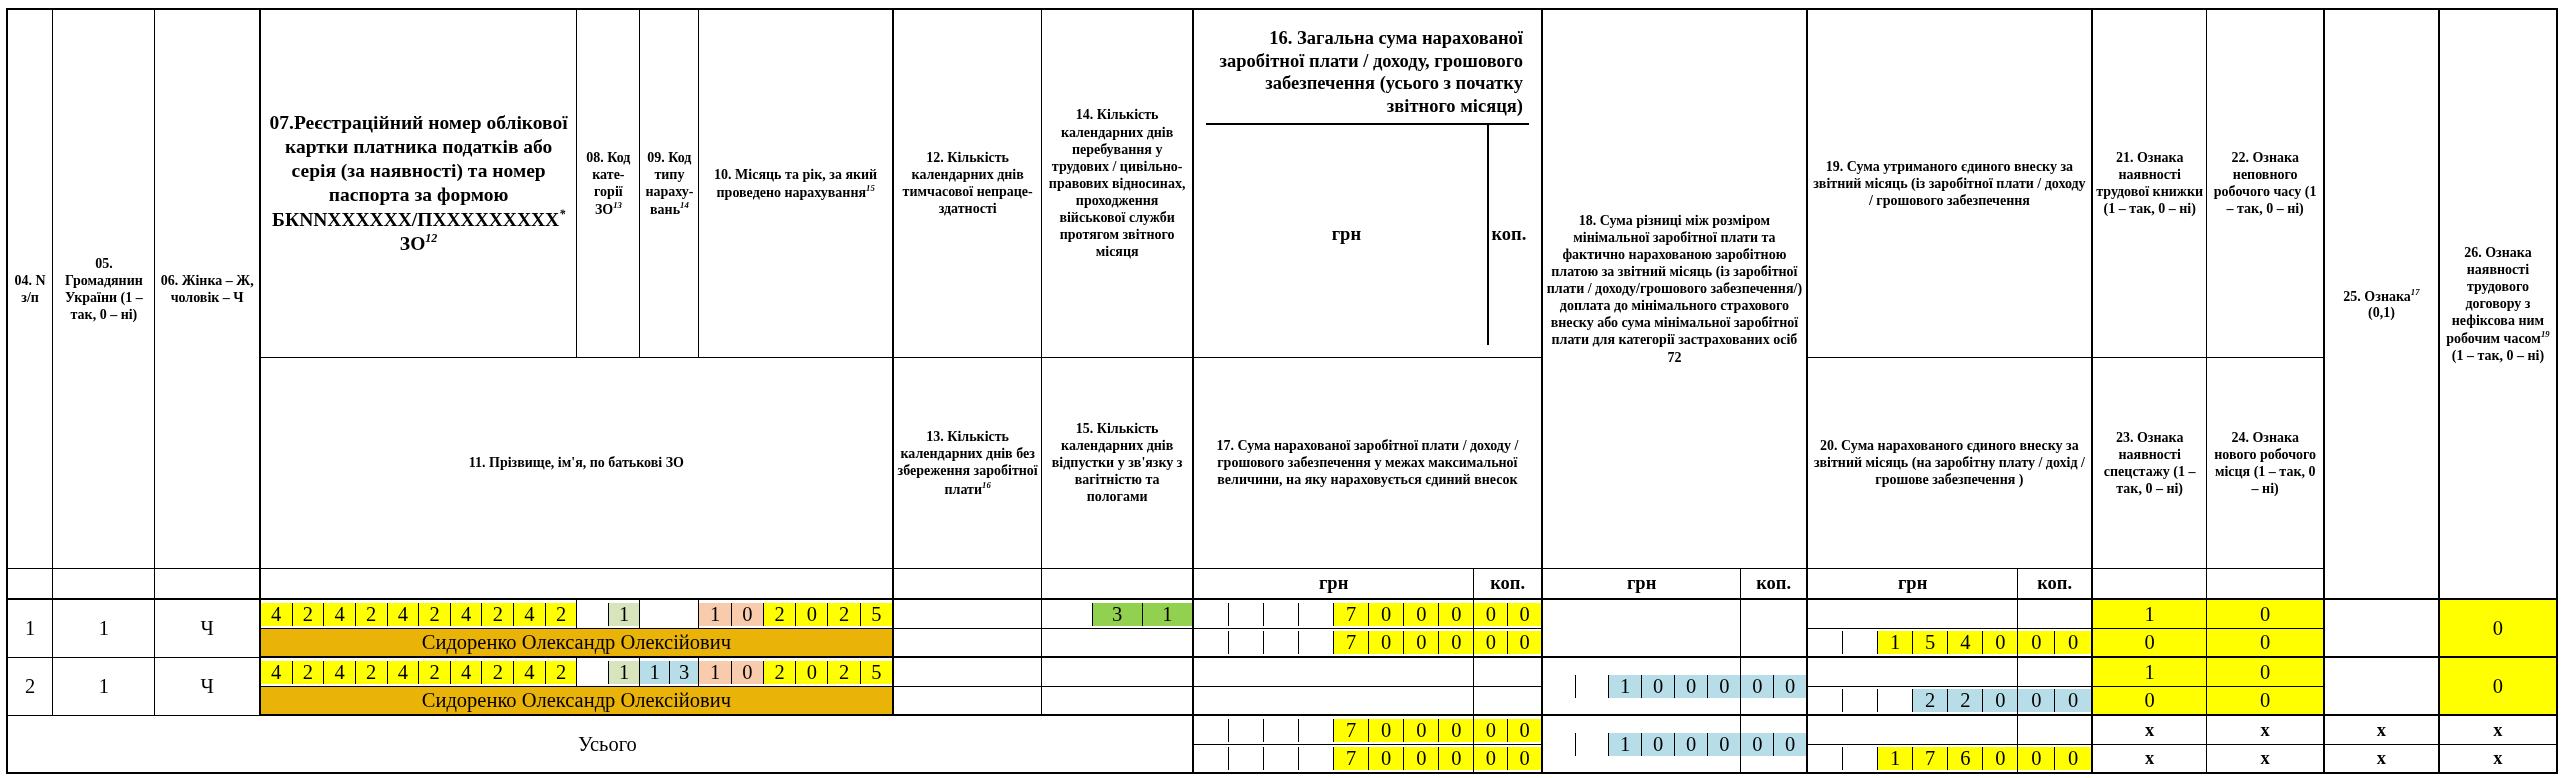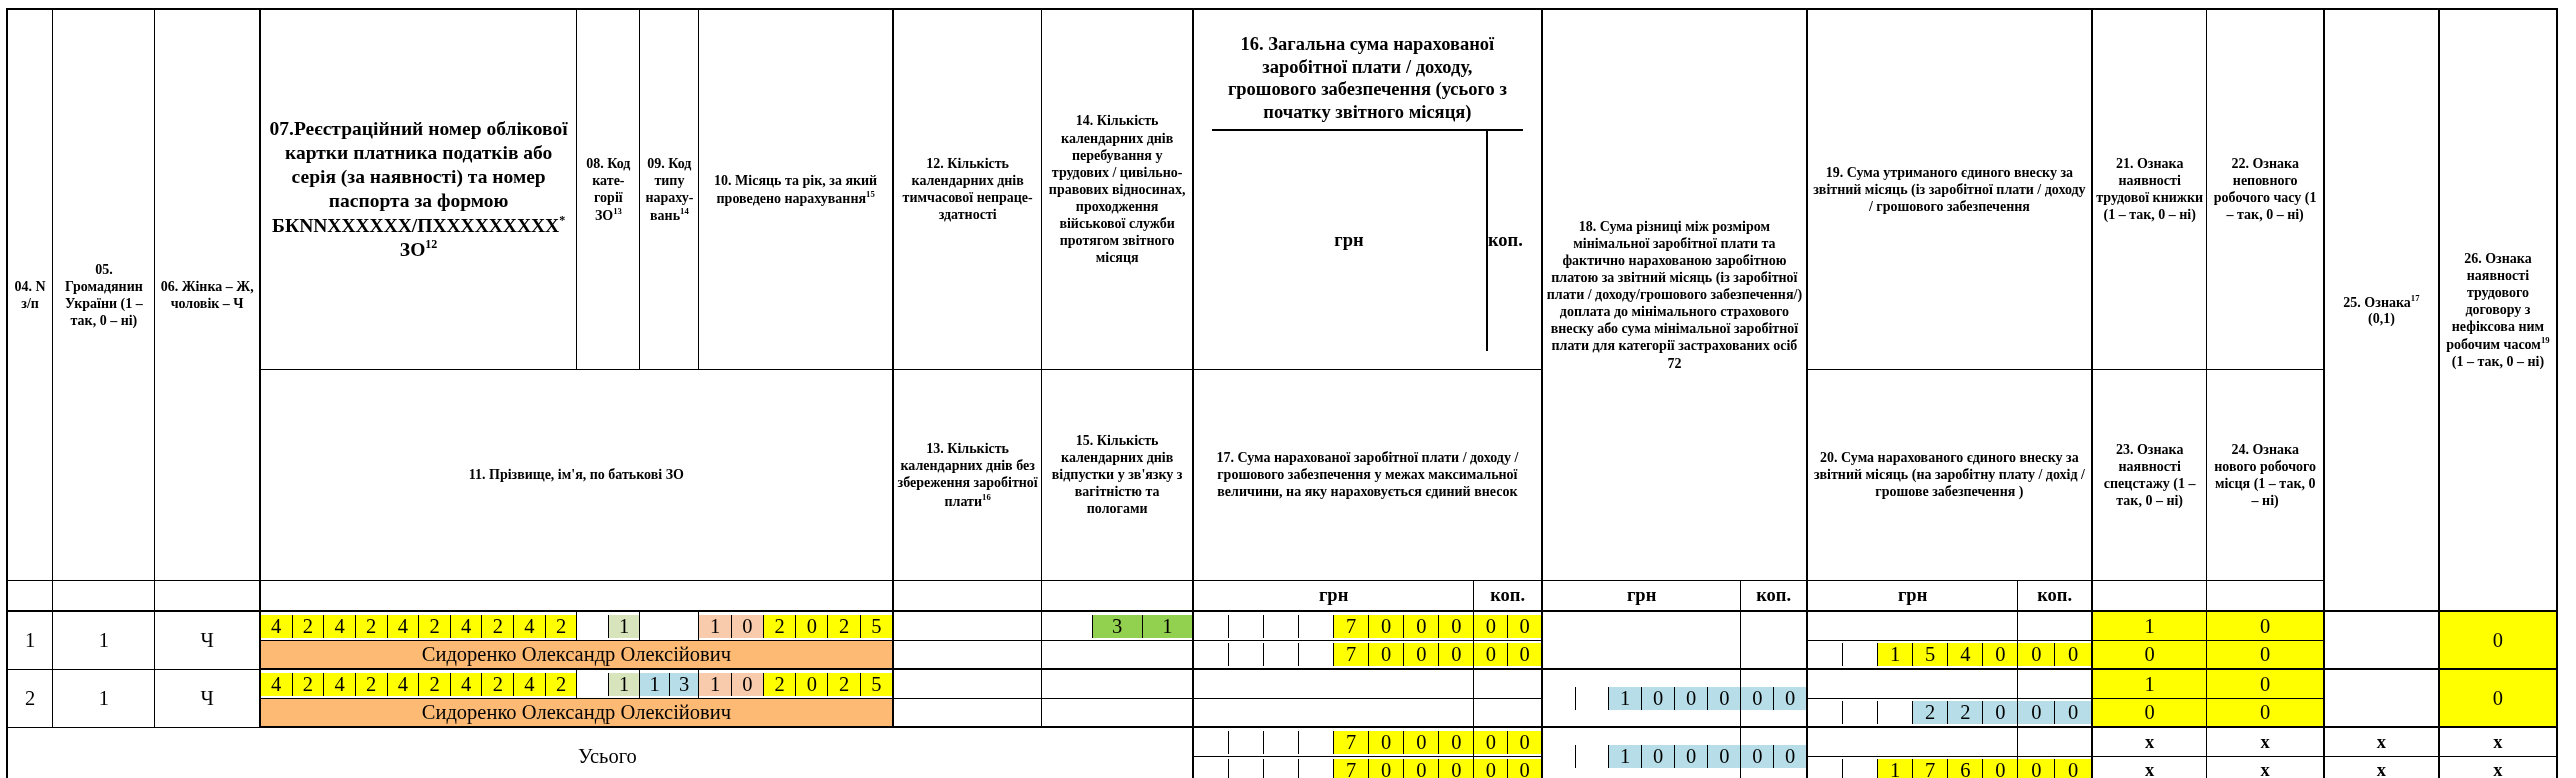--- a/index.html
+++ b/index.html
@@ -3,40 +3,40 @@
 <meta charset="utf-8">
 <style>
   html,body{margin:0;padding:0;background:#fff;}
   body{font-family:"Liberation Serif","DejaVu Serif",serif;color:#000;}
   .wrap{padding:7.8px 5.9px;}
   table{border-collapse:collapse;table-layout:fixed;width:2551px;border:2.9px solid #000;}
   td{border:1px solid #000;vertical-align:middle;text-align:center;overflow:hidden;}
   
   td.h{font-weight:bold;font-size:14px;line-height:1.22;padding:2px 2.9px;overflow-wrap:break-word;}
   td.h7{font-size:19.5px;text-align:center;}
-  sup{font-size:0.62em;font-weight:bold;vertical-align:super;}
+  sup{font-size:0.62em;font-weight:bold;vertical-align:super;font-style:italic;}
   
   .bR{border-right:2.4px solid #000;}
   .bB{border-bottom:2.4px solid #000;}
   .bB3{border-bottom:2.9px solid #000;}
   
   td.d{padding:0;font-size:20.5px;}
   .strip{display:flex;width:100%;height:100%;align-items:stretch;}
   .dc{flex:1 1 0;border-right:1px solid #000;display:flex;align-items:center;justify-content:center;font-size:20.5px;}
   .dc:last-child{border-right:none;}
   .bg-y{background:#FFFF00;}
   .bg-g{background:#92D050;}
   .bg-pg{background:#D8E4BC;}
   .bg-pe{background:#F8CBAD;}
   .bg-bl{background:#B7DEE8;}
-  td.name{background:#fdba74;font-size:20.5px;padding:0 3.9px;}
+  td.name{background:#eab308;font-size:20.5px;padding:0 3.9px;}
   td.total{font-size:20.5px;padding-left:16px;}
   td.xmark{font-weight:bold;font-size:18.5px;}
   
-  td.h16{padding:18px;}
+  td.h16{padding:12px;text-align:right;}
   .h16t{height:101px;display:flex;align-items:center;justify-content:center;border-bottom:2px solid #000;padding:0 5.9px;font-weight:bold;font-size:18.5px;line-height:1.22;}
   .h16b{display:flex;height:220px;}
   .h16g{width:281px;border-right:2px solid #000;display:flex;align-items:center;justify-content:center;font-weight:bold;font-size:18.5px;}
   .h16k{flex:1;display:flex;align-items:center;justify-content:center;font-weight:bold;font-size:18.5px;}
   td.gk{font-weight:bold;font-size:18.5px;}
 </style>
 </head>
 <body>
 
 <div class="wrap">

